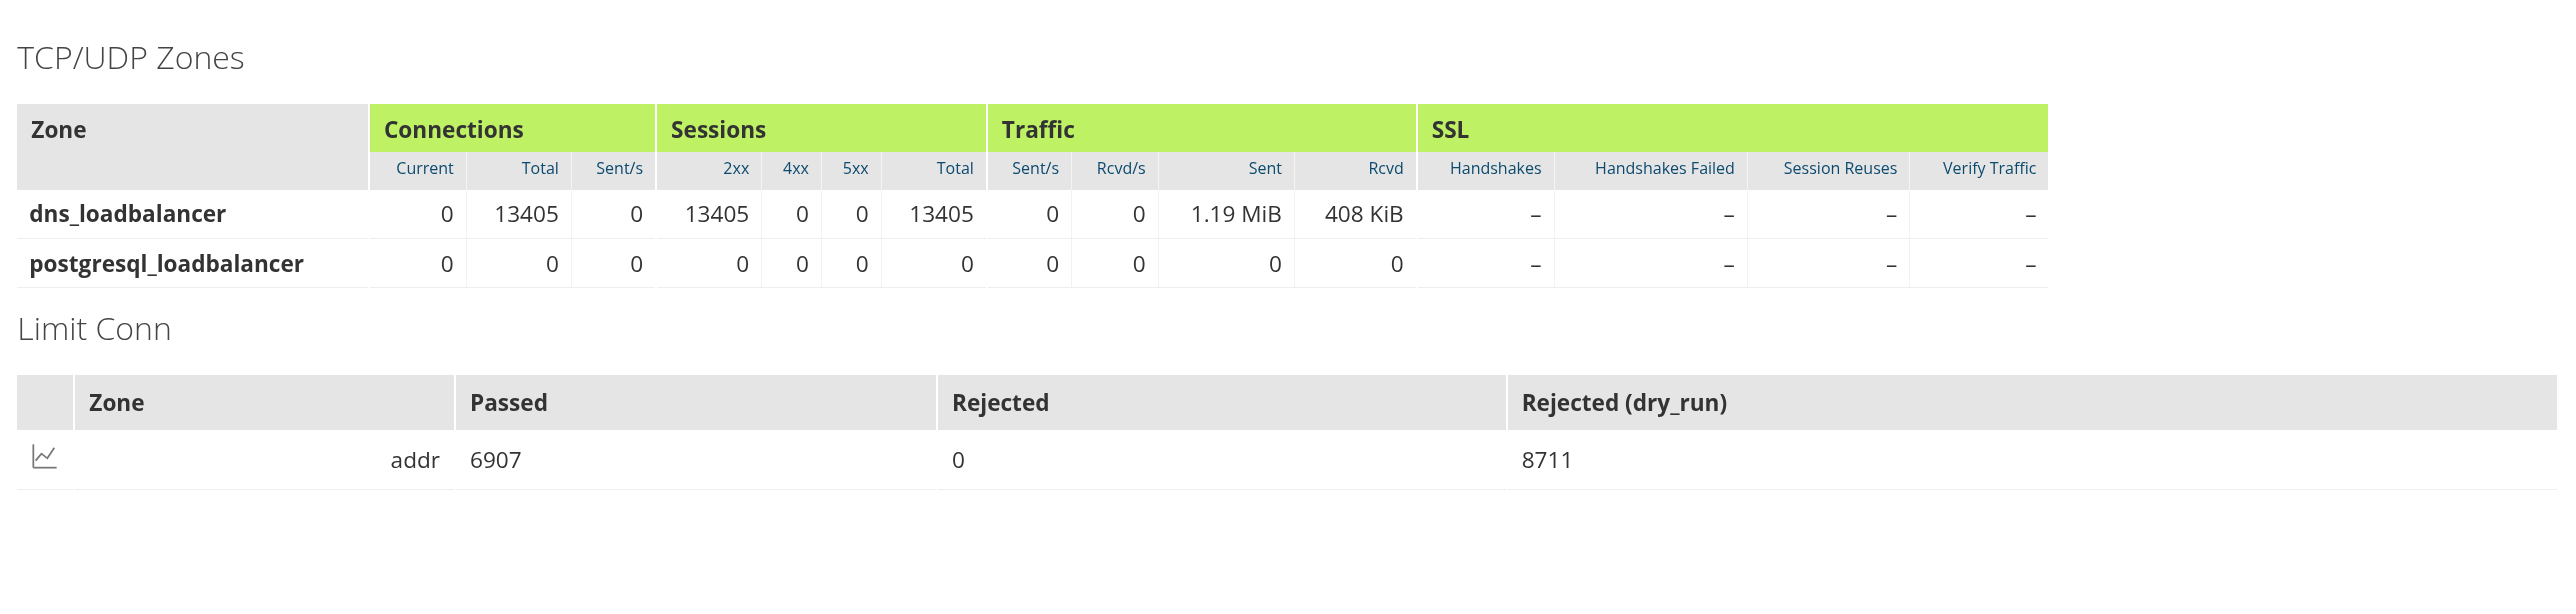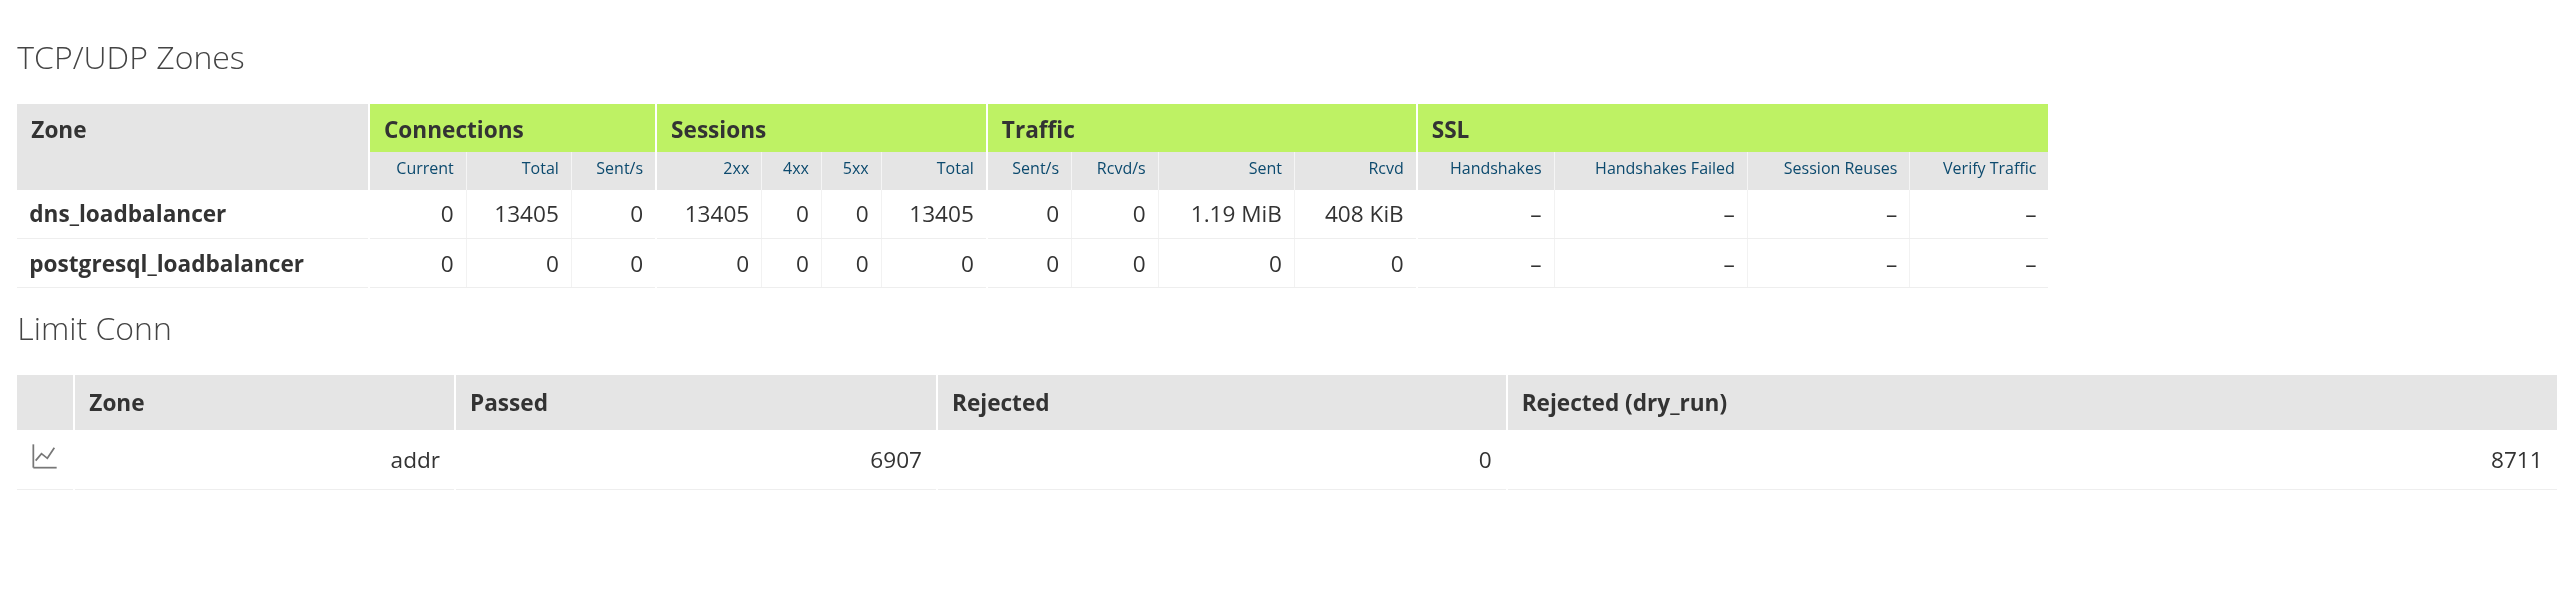--- a/index.html
+++ b/index.html
@@ -73,21 +73,21 @@
   text-align: left;
   padding: 12px 14px;
   border-right: 2.6px solid #fff;
 }
 .limit-table thead th.iconcol { width: 52px; background:#e5e5e5; }
 .limit-table tbody td {
   border-bottom: 0.9px solid #eee;
   padding: 12px 14px;
   border-right: 2.6px solid #fff;
 }
-.limit-table tbody td.num { text-align: right; }
+.limit-table tbody td.num { text-align: left; }
 .limit-table tbody td.iconcell {
   width: 52px;
   text-align: center;
   color: #888;
 }
 .limit-table tbody td.zname { font-weight: 400; }
 .chart-icon svg { width: 28px; height: 28px; stroke:#777; stroke-width:1.5; fill:none; }
 </style>
 </head>
 <body>

